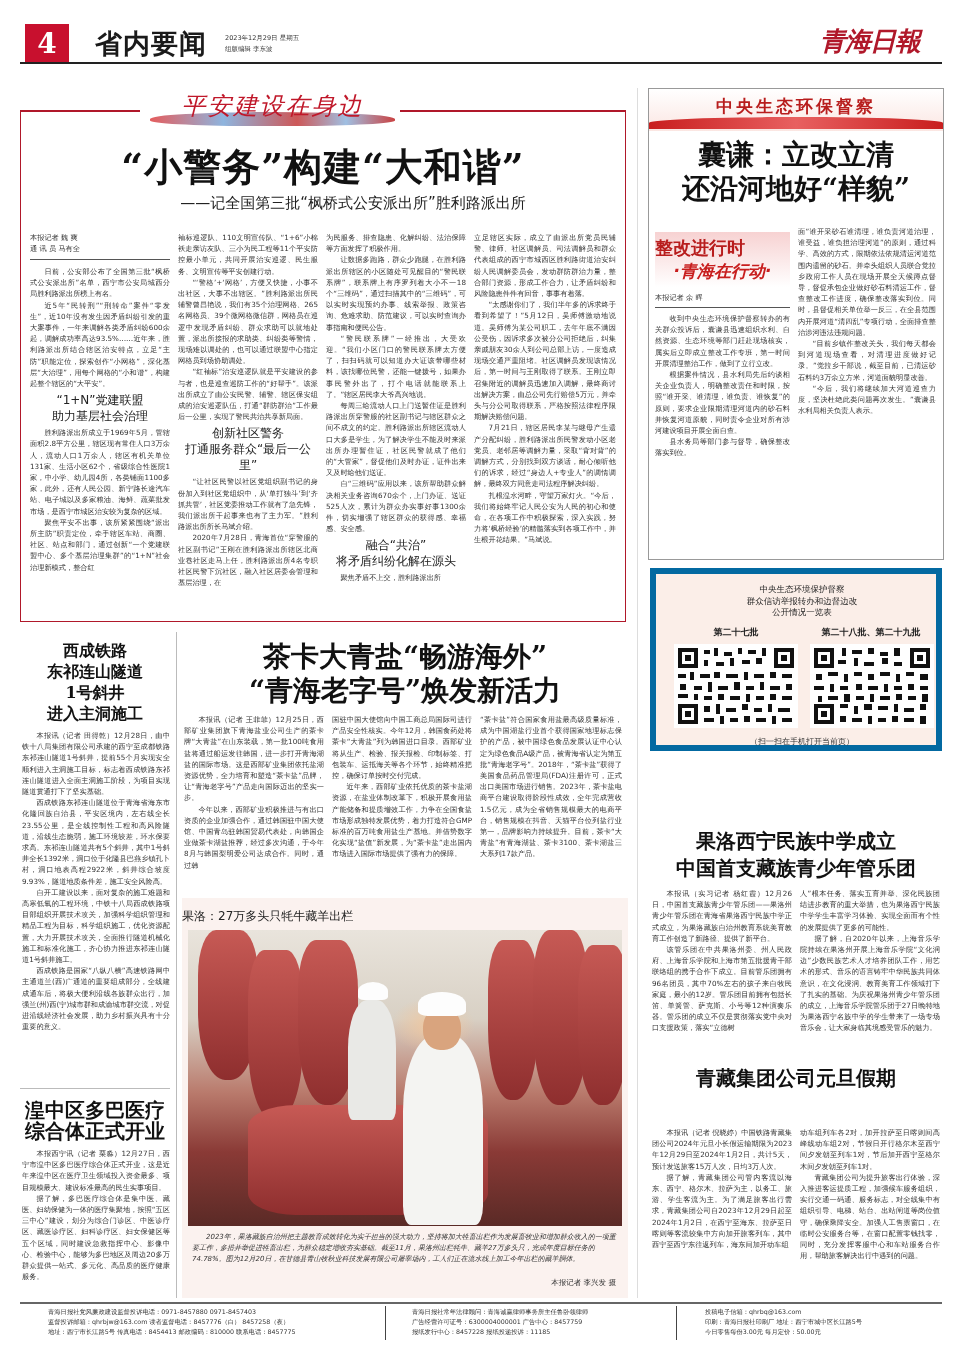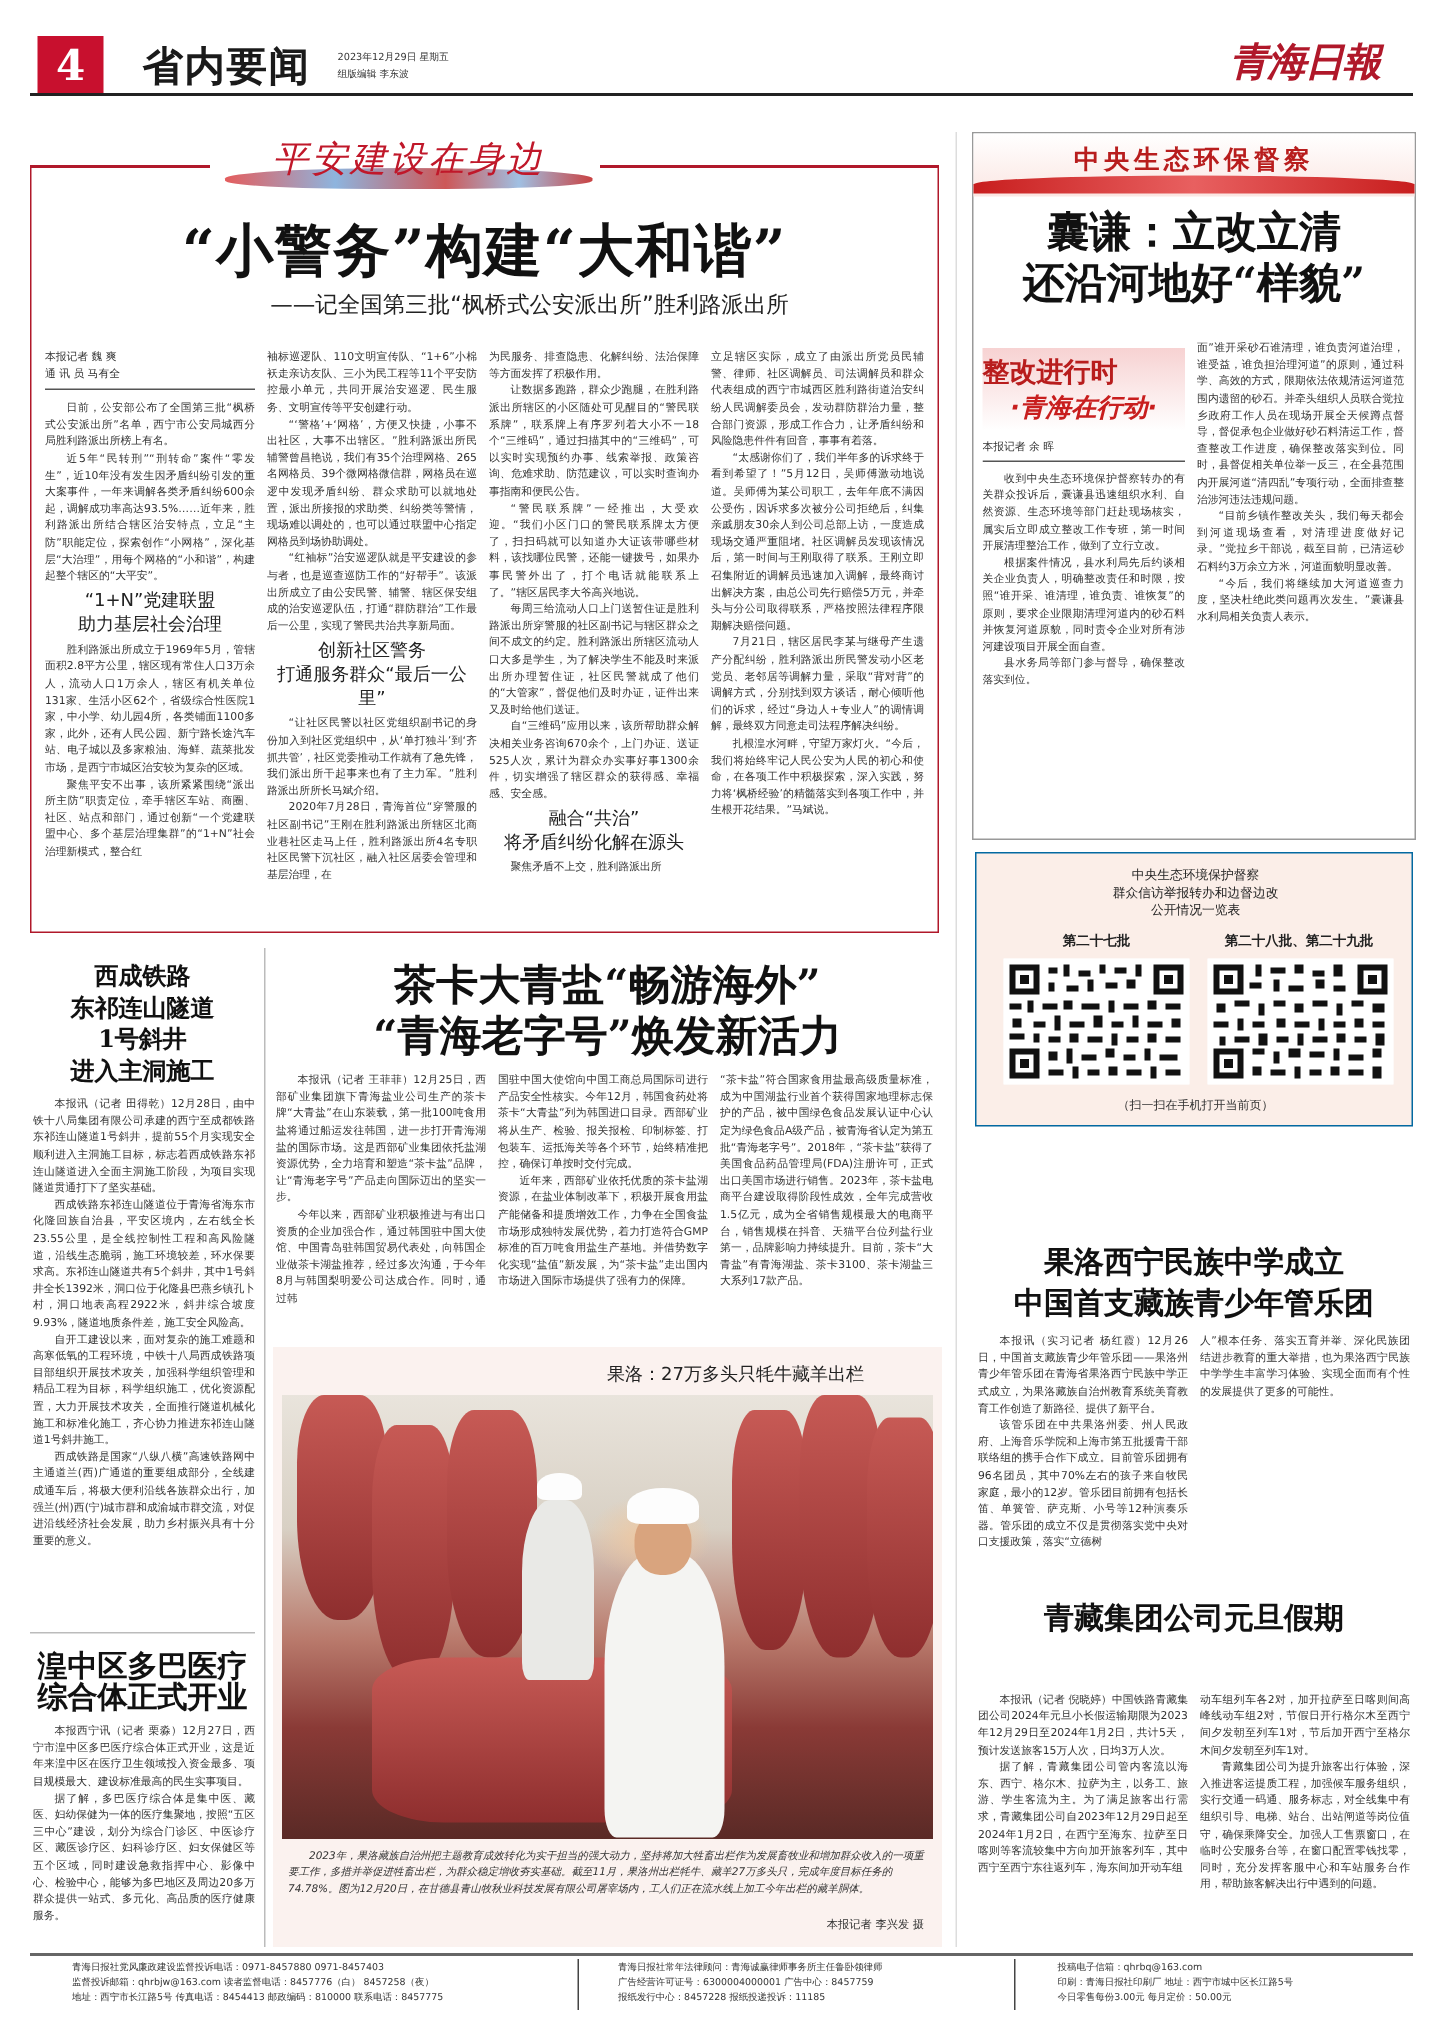--- a/index.html
+++ b/index.html
@@ -33,40 +33,40 @@
   .eco-box { left: 648px; top: 88px; width: 296px; height: 472px; border: 1px solid #999; }
   .eco-banner { left: 649px; top: 89px; width: 294px; height: 42px; background: linear-gradient(180deg, #fff 0%, #fbe6e2 100%); }
   .eco-banner .txt { position: absolute; left: 0; top: 6px; width: 294px; text-align: center; font-size: 17px; font-weight: bold; color: #b81d1d; letter-spacing: 3px; }
   .eco-banner .swoosh { position: absolute; left: 0; top: 28px; width: 294px; height: 12px; background: linear-gradient(90deg, #c81e1e, #e86060, #c81e1e); border-radius: 50% 50% 0 0; }
   .eco-headline { left: 650px; top: 138px; width: 292px; text-align: center; font-family: "DejaVu Serif", serif; font-weight: 900; font-size: 28px; line-height: 34px; color: #111; }
   .rect-badge { left: 655px; top: 232px; width: 135px; height: 55px; background: linear-gradient(180deg, #f7d2d2, #fff); }
   .rect-badge .l1 { position: absolute; left: 0; top: 4px; width: 135px; font-family: "DejaVu Serif", serif; font-size: 18px; color: #b81d1d; font-weight: bold; }
   .rect-badge .l2 { position: absolute; left: 0; top: 28px; width: 135px; text-align: center; font-family: "DejaVu Sans", sans-serif; font-style: italic; font-weight: bold; font-size: 17px; color: #c81e1e; }
 
   
-  .qr-box { left: 650px; top: 568px; width: 292px; height: 183px; background: #fbeee8; border: 1px solid #0369a1; }
+  .qr-box { left: 650px; top: 568px; width: 292px; height: 183px; background: #fbeee8; border: 6px solid #0369a1; }
   .qr-title { position: absolute; left: 0; top: 10px; width: 292px; text-align: center; font-size: 8.5px; line-height: 11.5px; color: #222; }
   .qr-label { position: absolute; top: 52px; font-size: 9px; font-weight: bold; color: #222; text-align: center; }
   .qr-code { position: absolute; top: 70px; width: 124px; height: 84px; background: #fff; }
   .qr-caption { position: absolute; left: 0; top: 162px; width: 292px; text-align: center; font-size: 8px; color: #333; }
 
   
   .guoluo-headline { left: 650px; top: 828px; width: 292px; text-align: center; font-family: "DejaVu Serif", serif; font-weight: 900; font-size: 20px; line-height: 27px; color: #111; }
   .qingzang-headline { left: 650px; top: 1065px; width: 292px; text-align: center; font-family: "DejaVu Serif", serif; font-weight: 900; font-size: 20px; line-height: 27px; color: #111; }
 
   
   .xicheng-headline { left: 20px; top: 640px; width: 150px; text-align: center; font-family: "DejaVu Serif", serif; font-weight: 900; font-size: 16px; line-height: 21px; color: #111; }
   .huangzhong-headline { left: 20px; top: 1100px; width: 150px; text-align: center; font-family: "DejaVu Serif", serif; font-weight: 900; font-size: 20px; line-height: 21px; color: #111; }
 
   
   .chaka-headline { left: 180px; top: 640px; width: 450px; text-align: center; font-family: "DejaVu Serif", serif; font-weight: 900; font-size: 28px; line-height: 34px; color: #111; }
 
   
   .photo-box { left: 182px; top: 898px; width: 446px; height: 400px; background: #fbf2ef; }
-  .photo-title { position: absolute; left: 0; top: 10px; width: 394px; text-align: right; font-size: 12px; color: #222; }
+  .photo-title { position: absolute; left: 0; top: 10px; width: 394px; text-align: left; font-size: 12px; color: #222; }
   .photo-img { position: absolute; left: 6px; top: 32px; width: 434px; height: 296px; overflow: hidden;
     background:
       radial-gradient(ellipse 60px 40px at 245px 95px, #f0c8a0 0%, transparent 70%),
       linear-gradient(180deg, #e9e4dc 0%, #d8d0c4 30%, #b97a6c 55%, #8a3a36 75%, #5a2a26 100%); }
   .photo-img .hang { position: absolute; background: linear-gradient(180deg, #c75a55, #8e2e2e); border-radius: 30% 30% 45% 45%; }
   .photo-img .worker { position: absolute; background: #f4f4f2; border-radius: 40% 40% 10% 10%; }
   .photo-img .hat { position: absolute; background: #fdfdfd; border-radius: 50% 50% 20% 20%; }
   .photo-img .face { position: absolute; background: #d9a47e; border-radius: 45%; }
   .photo-caption { position: absolute; left: 10px; top: 334px; width: 426px; font-size: 7px; line-height: 11px; color: #333; font-style: italic; text-indent: 2em; }
   .photo-credit { position: absolute; right: 12px; top: 380px; font-size: 7.5px; color: #333; }
@@ -346,20 +346,21 @@
 </div>
 <div class="col" style="left:652px; top:888px; width:140px; height:160px;">
   <div class="body-text">
     <p>本报讯（实习记者 杨红霞）12月26日，中国首支藏族青少年管乐团——果洛州青少年管乐团在青海省果洛西宁民族中学正式成立，为果洛藏族自治州教育系统美育教育工作创造了新路径、提供了新平台。</p>
     <p>该管乐团在中共果洛州委、州人民政府、上海音乐学院和上海市第五批援青干部联络组的携手合作下成立。目前管乐团拥有96名团员，其中70%左右的孩子来自牧民家庭，最小的12岁。管乐团目前拥有包括长笛、单簧管、萨克斯、小号等12种演奏乐器。管乐团的成立不仅是贯彻落实党中央对口支援政策，落实“立德树</p>
   </div>
 </div>
 <div class="col" style="left:800px; top:888px; width:140px; height:160px;">
   <div class="body-text">
     <p style="text-indent:0">人”根本任务、落实五育并举、深化民族团结进步教育的重大举措，也为果洛西宁民族中学学生丰富学习体验、实现全面而有个性的发展提供了更多的可能性。</p>
+    <p>据了解，自2020年以来，上海音乐学院持续在果洛州开展上海音乐学院“文化润边”少数民族艺术人才培养团队工作，用艺术的形式、音乐的语言铸牢中华民族共同体意识，在文化浸润、教育美育工作领域打下了扎实的基础。为庆祝果洛州青少年管乐团的成立，上海音乐学院管乐团于27日晚特地为果洛西宁名族中学的学生带来了一场专场音乐会，让大家身临其境感受管乐的魅力。</p>
   </div>
 </div>
 
 <div class="abs qingzang-headline">
   <div>青藏集团公司元旦假期</div>
 </div>
 <div class="col" style="left:652px; top:1127px; width:140px; height:170px;">
   <div class="body-text">
     <p>本报讯（记者 倪晓婷）中国铁路青藏集团公司2024年元旦小长假运输期限为2023年12月29日至2024年1月2日，共计5天，预计发送旅客15万人次，日均3万人次。</p>
     <p>据了解，青藏集团公司管内客流以海东、西宁、格尔木、拉萨为主，以务工、旅游、学生客流为主。为了满足旅客出行需求，青藏集团公司自2023年12月29日起至2024年1月2日，在西宁至海东、拉萨至日喀则等客流较集中方向加开旅客列车，其中西宁至西宁东往返列车，海东间加开动车组</p>

